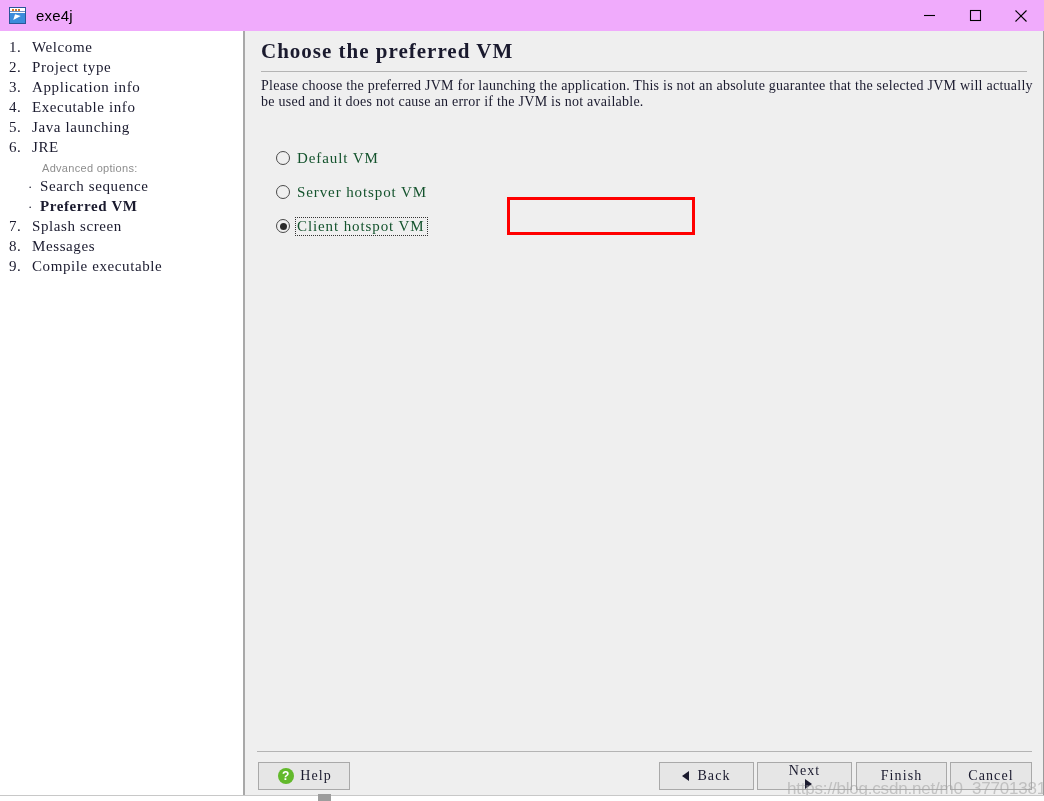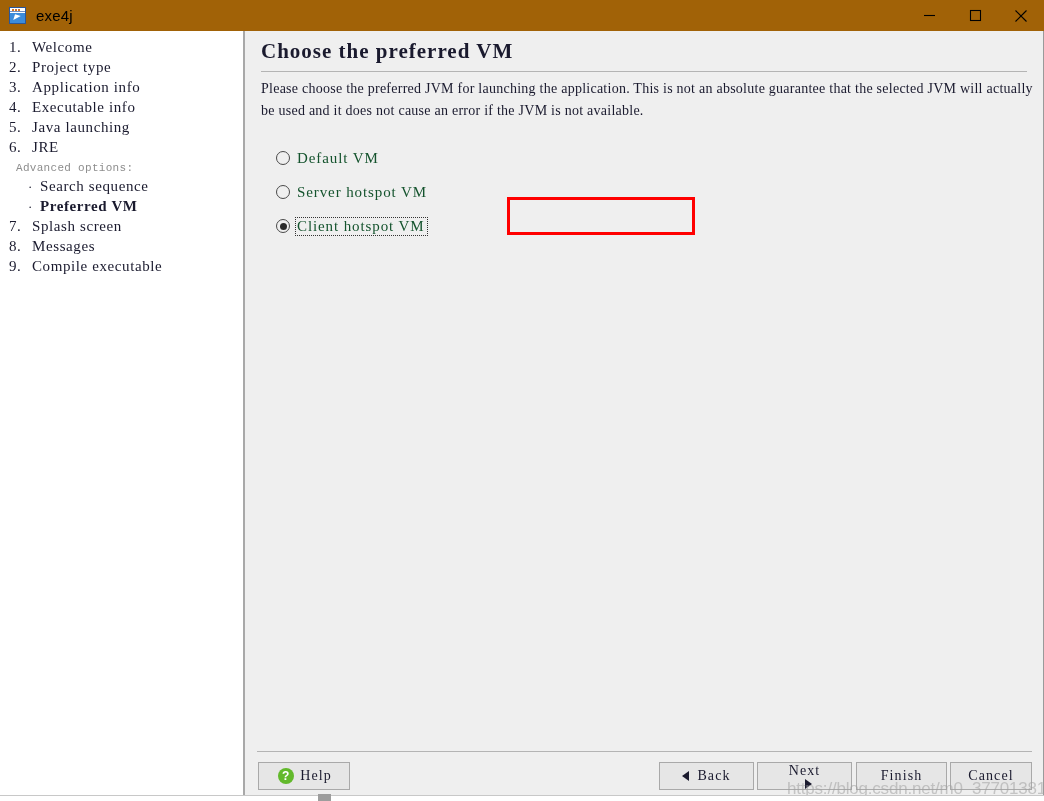--- a/index.html
+++ b/index.html
@@ -21,21 +21,21 @@
     background: #ffffff;
     box-sizing: border-box;
   }
 
   
   #title-bar {
     position: absolute;
     left: 0; top: 0;
     width: 1044px;
     height: 31px;
-    background: #a16207;
+    background: #f0abfc;
     display: flex;
     align-items: center;
   }
   #app-icon {
     width: 17px;
     height: 17px;
     margin-left: 9px;
     background: #ffffff;
     border: 1px solid #2a5699;
     box-sizing: border-box;
@@ -130,24 +130,24 @@
     letter-spacing: 0.6px;
   }
   .step-num {
     width: 23px;
     flex: 0 0 auto;
     font-family: "Liberation Serif", serif;
   }
   .step-label { white-space: nowrap; }
 
   .advanced-heading {
-    padding-left: 16px;
+    padding-left: 42px;
     height: 19px;
     line-height: 19px;
-    font-family: Liberation Mono, monospace;
+    font-family: Liberation Sans, sans-serif;
     font-size: 11px;
     color: #8d8d8d;
     letter-spacing: 0.3px;
   }
   .sub-step-row {
     display: flex;
     align-items: baseline;
     height: 20px;
     padding-left: 28px;
     font-family: "Liberation Serif", serif;
@@ -191,21 +191,21 @@
     width: 766px;
     height: 1px;
     background: #b4b4b4;
   }
   #page-description {
     position: absolute;
     left: 16px; top: 47px;
     width: 772px;
     font-family: "Liberation Serif", serif;
     font-size: 14px;
-    line-height: 22px;
+    line-height: 16px;
     color: #1a1a2e;
     letter-spacing: 0.25px;
   }
 
   
   #vm-radio-group {
     position: absolute;
     left: 31px; top: 110px;
     width: 420px;
   }

